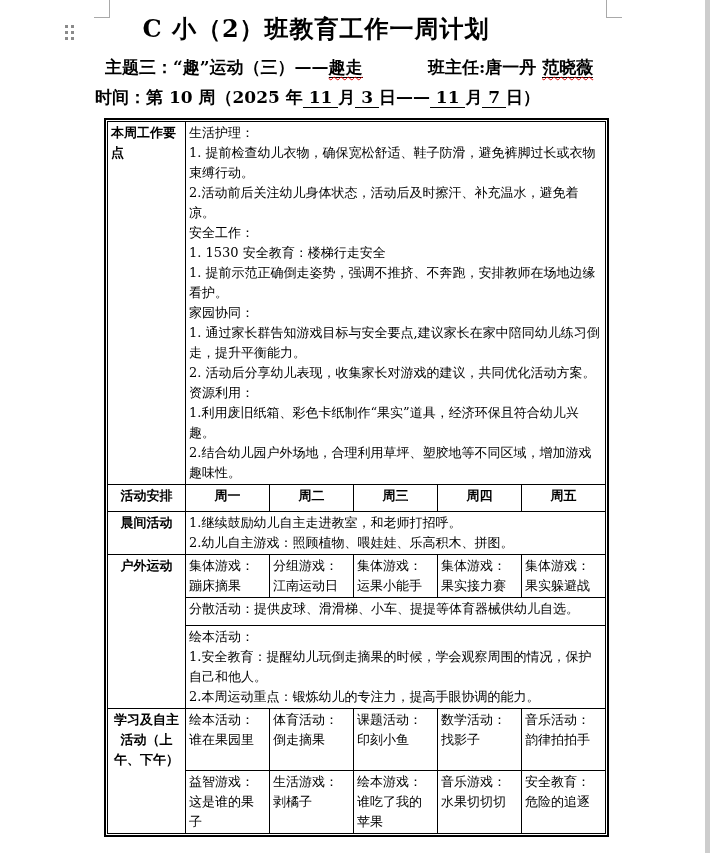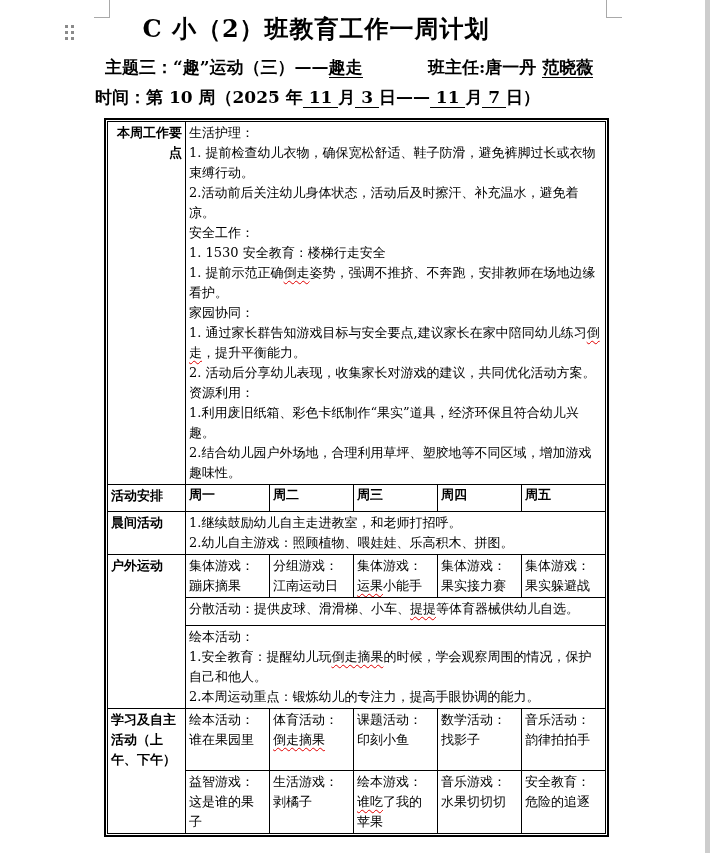--- a/index.html
+++ b/index.html
@@ -26,32 +26,32 @@
   .doc-title{position:absolute;left:16px;top:13px;width:600px;text-align:center;
     font-size:24px;font-weight:bold;letter-spacing:1px;}
   .doc-line2{position:absolute;left:105px;top:56px;width:520px;font-size:17px;font-weight:bold;}
   .doc-line2 .right-part{position:absolute;left:323px;top:0;white-space:nowrap;}
   .doc-line3{position:absolute;left:95px;top:86px;width:520px;font-size:17px;font-weight:bold;}
   
   .plan-table-wrap{position:absolute;left:104px;top:118px;border:2px solid #000;padding:1px;background:#fff;}
   table.plan{border-collapse:collapse;table-layout:fixed;width:498px;}
   table.plan td{border:1px solid #000;font-size:13px;line-height:20px;
     vertical-align:top;padding:1px 3px;overflow:hidden;word-break:break-all;}
-  td.lbl{font-weight:bold;vertical-align:middle;font-size:14px;}
-  td.lbl-left{text-align:right;padding-left:4px;}
-  td.dayhead{font-weight:bold;vertical-align:middle;font-size:14px;font-family:Liberation Mono, monospace;}
+  td.lbl{font-weight:bold;vertical-align:middle;text-align:center;font-size:14px;}
+  td.lbl-left{text-align:left;padding-left:4px;}
+  td.dayhead{font-weight:bold;text-align:center;vertical-align:middle;font-size:14px;}
   td.learn-lbl{line-height:30px;}
   .para{margin:0;}
   
   .seg-p{}
-  .seg-w{text-decoration:underline;text-decoration-style:wavy;text-decoration-color:#e00000;
+  .seg-w{text-decoration-style:wavy;text-decoration-color:#e00000;
          text-decoration-thickness:1px;text-underline-offset:3px;}
   .seg-u{border-bottom:1.6px solid #000;}
   .seg-uw{border-bottom:1.6px solid #000;
-          text-decoration-style:wavy;text-decoration-color:#e00000;
+          text-decoration:underline;text-decoration-style:wavy;text-decoration-color:#e00000;
           text-decoration-thickness:1px;text-underline-offset:3px;}
 </style>
 </head>
 <body>
 
 <div class="edge-strip"></div>
 <div class="margin-mark mark-tl">
     <i class="v"></i>
     <i class="h"></i>
   </div>

